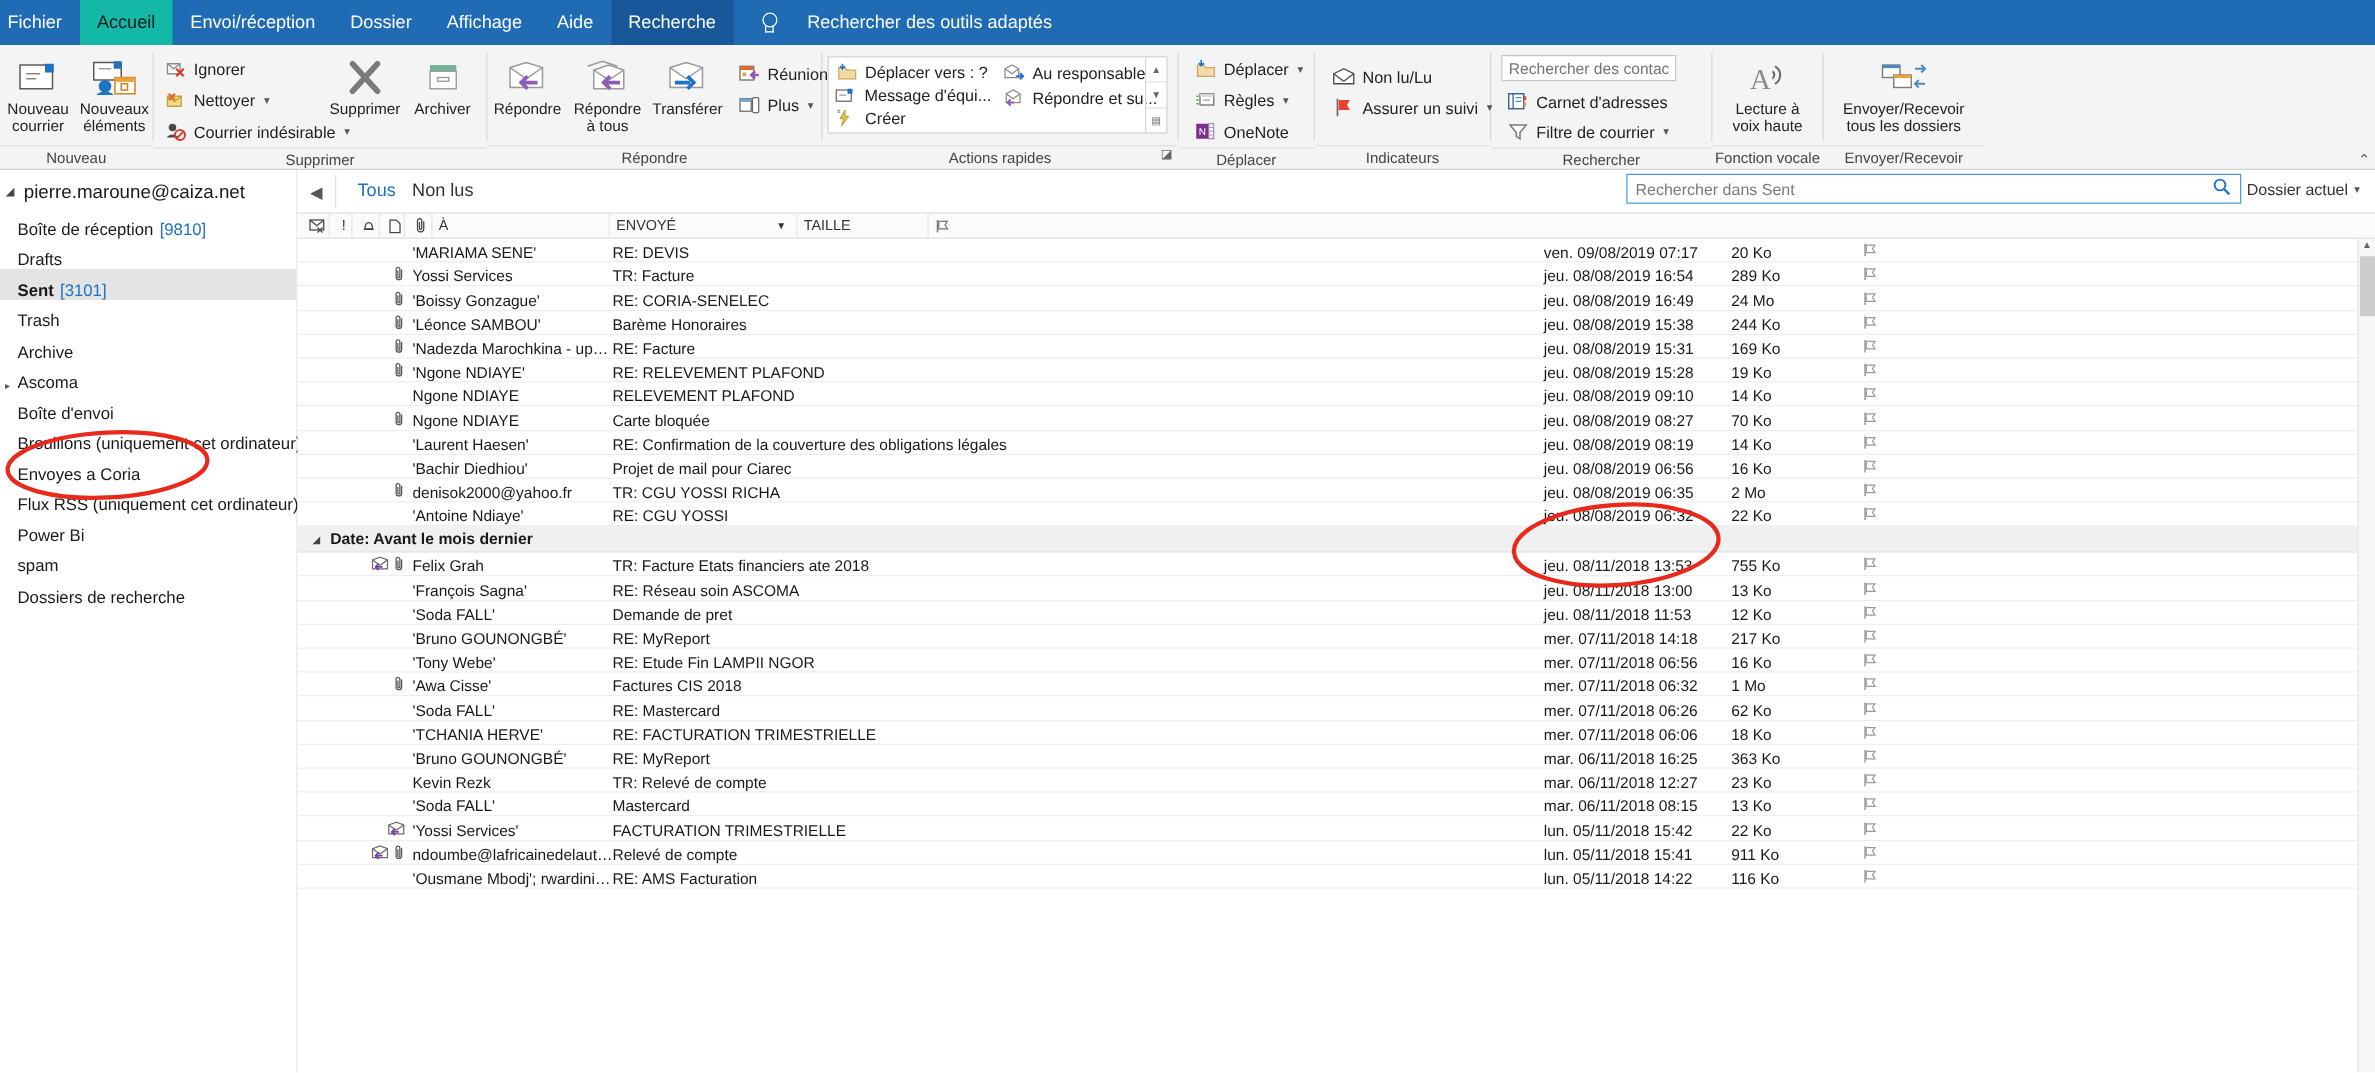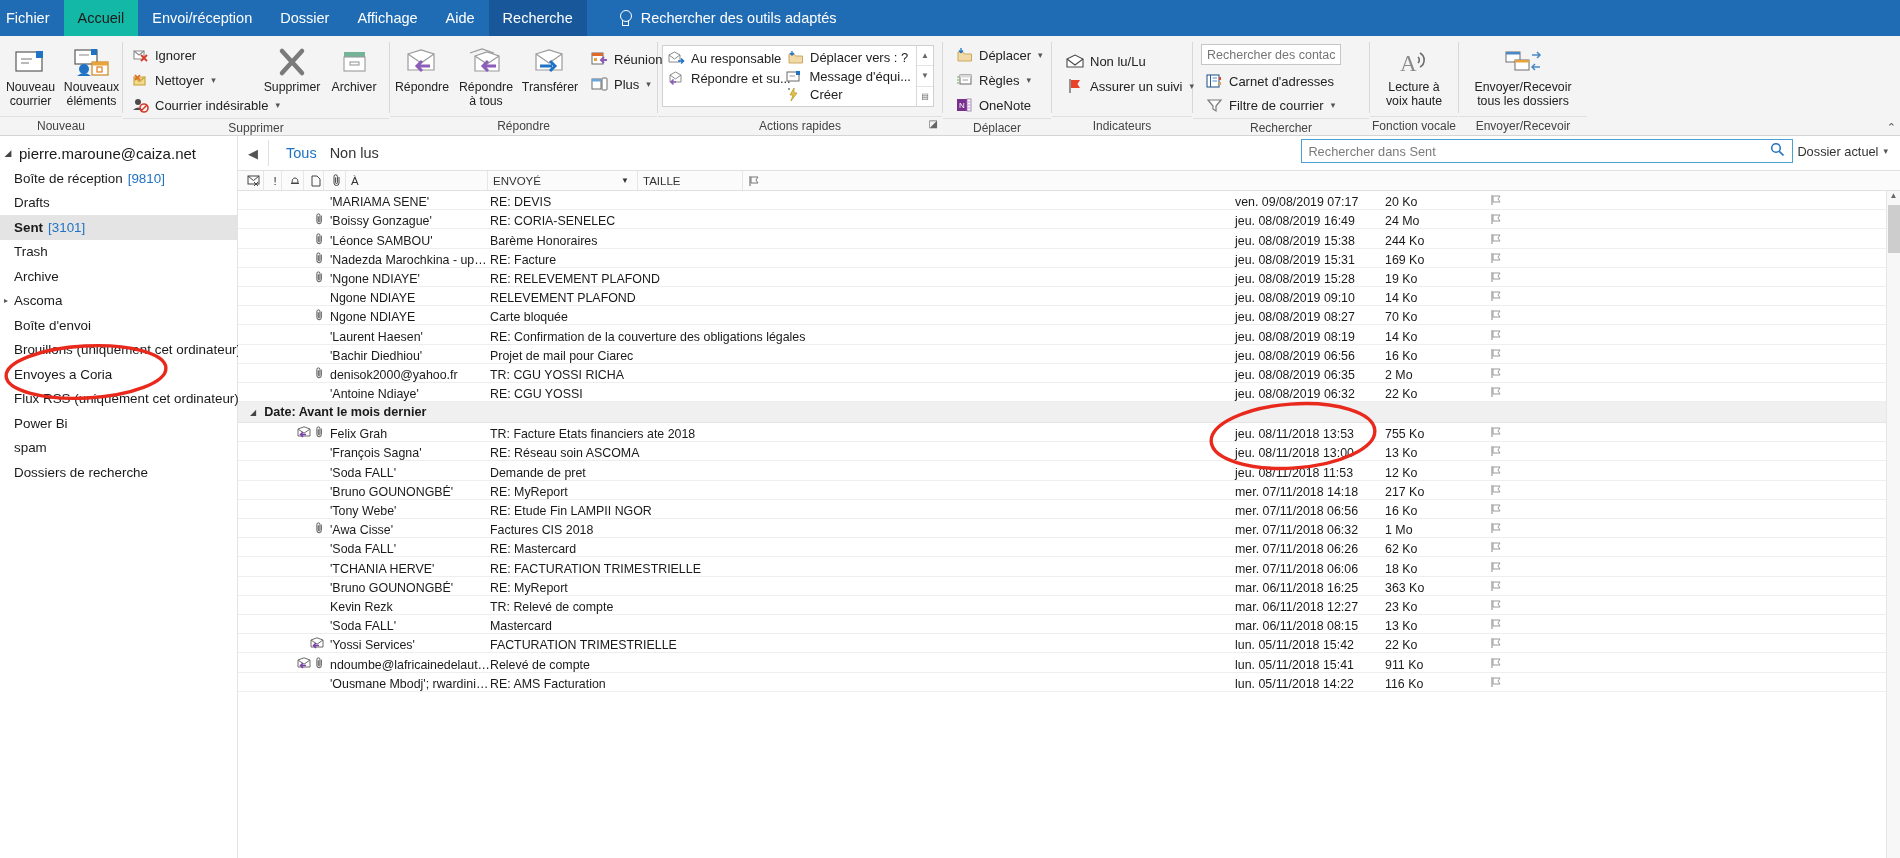--- a/index.html
+++ b/index.html
@@ -15,21 +15,21 @@
     height: 36px; background: #1f6cb5; display: flex; align-items: stretch;
     position: relative;
   }
   .tab {
     display: flex; align-items: center; padding: 0 14px;
     color: #ffffff; font-size: 14.5px; white-space: nowrap;
   }
   .tab.first { padding-left: 6px; }
   .tab.active { background: #14b8a6; color: #1a1a1a; }
   .tab.highlight { background: #18579a; }
-  .tellme { display: flex; align-items: center; gap: 8px; padding: 0 30px; color: #fff; font-size: 14.5px; }
+  .tellme { display: flex; align-items: center; gap: 23px; padding: 0 20px; color: #fff; font-size: 14.5px; }
   .bulb { width: 16px; height: 18px; position: relative; display:inline-block; }
   .bulb::before {
     content: ""; position: absolute; left: 3px; top: 1px; width: 10px; height: 10px;
     border: 1.6px solid #fff; border-radius: 50%;
   }
   .bulb::after {
     content: ""; position: absolute; left: 5.5px; top: 11px; width: 5px; height: 5px;
     border: 1.6px solid #fff; border-top: none;
   }
 
@@ -84,21 +84,21 @@
   .main { display: flex; height: 722px; }
 
   
   .folderpane { width: 238px; background: #fff; border-right: 1px solid #e3e3e3; position: relative; padding-top: 4px; }
   .acct {
     display: flex; align-items: center; gap: 5px; font-size: 15px; color: #1a1a1a;
     padding: 4px 6px 4px 2px; height: 26px;
   }
   .tri { font-size: 9px; color: #444; width: 12px; text-align: center; }
   .folder {
-    display: flex; align-items: center; font-size: 13.4px; color: #1a1a1a;
+    display: flex; align-items: flex-end; font-size: 13.4px; color: #1a1a1a;
     height: 24.5px; padding-left: 14px; white-space: nowrap;
   }
   .folder.sel { background: #e4e4e4; font-weight: bold; }
   .folder .cnt { color: #2072c4; margin-left: 5px; font-weight: normal; }
   .folder.sel .cnt { font-weight: normal; }
   .folder .ftri { font-size: 8px; color: #555; width: 10px; margin-left: -10px; }
 
   
   .listpane { flex: 1; background: #fff; display: flex; flex-direction: column; position: relative; }
   .listtop { height: 34px; display: flex; align-items: center; position: relative; }
@@ -349,70 +349,70 @@
           </div>
         </div>
       </div>
       <div class="glabel">Répondre</div>
     </div>
     <div class="sep"></div>
 
     <div class="rgroup" style="width:284px">
       <div class="gbody">
         <div class="qsbox">
+          <div class="qscol" style="width:135px">
+            <div class="qsitem">
+              <span class="si">
+                <svg width="17" height="15" viewBox="0 0 17 15">
+                  <path d="M2 4 h5 l1.5 2 h7 v7 h-13.5 z" fill="#f2d9a8" stroke="#c9a963" stroke-width="1"></path>
+                  <path d="M5 1 v4 M3 3 l2 2 l2 -2" fill="none" stroke="#2072c4" stroke-width="1.3"></path>
+                </svg>
+              </span>
+              <span>Déplacer vers : ?</span>
+            </div>
+            <div class="qsitem">
+              <span class="si">
+                <svg width="17" height="15" viewBox="0 0 17 15">
+                  <rect x="1" y="3" width="12" height="9" fill="#fff" stroke="#6a6a6a" stroke-width="1"></rect>
+                  <line x1="3.5" y1="7" x2="9" y2="7" stroke="#9a9a9a" stroke-width="1"></line>
+                  <rect x="10" y="2" width="4" height="4" fill="#2072c4"></rect>
+                </svg>
+              </span>
+              <span>Message d'équi...</span>
+            </div>
+            <div class="qsitem">
+              <span class="si">
+                <svg width="17" height="15" viewBox="0 0 17 15">
+                  <path d="M7 1 l-4 7 h3 l-2 6 l6 -8 h-3 z" fill="#e8c34a" stroke="#b89a2a" stroke-width="0.8"></path>
+                  <path d="M1 1 l2 2 M3 1 l-2 2" stroke="#9a9a9a" stroke-width="1"></path>
+                </svg>
+              </span>
+              <span>Créer</span>
+            </div>
+          </div>
           <div class="qscol" style="width:118px">
             <div class="qsitem">
               <span class="si">
                 <svg width="17" height="15" viewBox="0 0 17 15">
                   <path d="M1 4 l5.5 -3 l5.5 3 v7 h-11 z" fill="#fff" stroke="#8a8a8a" stroke-width="1"></path>
                   <path d="M1 4 l5.5 4 l5.5 -4" fill="none" stroke="#8a8a8a" stroke-width="1"></path>
                   <path d="M10 10 h5 M13 7.5 l2.5 2.5 l-2.5 2.5" fill="none" stroke="#2072c4" stroke-width="1.6"></path>
                 </svg>
               </span>
               <span>Au responsable</span>
             </div>
             <div class="qsitem">
               <span class="si">
                 <svg width="17" height="15" viewBox="0 0 17 15">
                   <path d="M2 4 l5.5 -3 l5.5 3 v7 h-11 z" fill="#fff" stroke="#8a8a8a" stroke-width="1"></path>
                   <path d="M2 4 l5.5 4 l5.5 -4" fill="none" stroke="#8a8a8a" stroke-width="1"></path>
                   <path d="M8 11 h-5 M5.5 8.5 l-2.5 2.5 l2.5 2.5" fill="none" stroke="#8b5cb8" stroke-width="1.6"></path>
                 </svg>
               </span>
               <span>Répondre et su...</span>
-            </div>
-          </div>
-          <div class="qscol" style="width:135px">
-            <div class="qsitem">
-              <span class="si">
-                <svg width="17" height="15" viewBox="0 0 17 15">
-                  <path d="M2 4 h5 l1.5 2 h7 v7 h-13.5 z" fill="#f2d9a8" stroke="#c9a963" stroke-width="1"></path>
-                  <path d="M5 1 v4 M3 3 l2 2 l2 -2" fill="none" stroke="#2072c4" stroke-width="1.3"></path>
-                </svg>
-              </span>
-              <span>Déplacer vers : ?</span>
-            </div>
-            <div class="qsitem">
-              <span class="si">
-                <svg width="17" height="15" viewBox="0 0 17 15">
-                  <rect x="1" y="3" width="12" height="9" fill="#fff" stroke="#6a6a6a" stroke-width="1"></rect>
-                  <line x1="3.5" y1="7" x2="9" y2="7" stroke="#9a9a9a" stroke-width="1"></line>
-                  <rect x="10" y="2" width="4" height="4" fill="#2072c4"></rect>
-                </svg>
-              </span>
-              <span>Message d'équi...</span>
-            </div>
-            <div class="qsitem">
-              <span class="si">
-                <svg width="17" height="15" viewBox="0 0 17 15">
-                  <path d="M7 1 l-4 7 h3 l-2 6 l6 -8 h-3 z" fill="#e8c34a" stroke="#b89a2a" stroke-width="0.8"></path>
-                  <path d="M1 1 l2 2 M3 1 l-2 2" stroke="#9a9a9a" stroke-width="1"></path>
-                </svg>
-              </span>
-              <span>Créer</span>
             </div>
           </div>
           <div class="qsscroll">
             <div>▲</div>
             <div>▼</div>
             <div style="border-bottom:none">▤</div>
           </div>
         </div>
       </div>
       <div class="glabel" style="position:relative">
@@ -705,20 +705,35 @@
                 <line x1="2" y1="1" x2="2" y2="11" stroke="#9a9a9a" stroke-width="1.2"></line>
                 <path d="M3 2 h7 l-2 3 l2 3 h-7 z" fill="none" stroke="#9a9a9a" stroke-width="1"></path>
               </svg></div>
           </div>
           <div class="row">
             <div class="c-icons">
               <span class="clip"><svg width="9" height="12" viewBox="0 0 9 12">
                   <path d="M6.3 2.6 v6 a2.2 2.2 0 0 1 -4.4 0 v-6.2 a1.5 1.5 0 0 1 3 0 v5.9 a0.8 0.8 0 0 1 -1.6 0 v-5" fill="none" stroke="#555" stroke-width="1"></path>
                 </svg></span>
             </div>
+            <div class="c-to">Yossi Services</div>
+            <div class="c-subject">TR: Facture</div>
+            <div class="c-sent">jeu. 08/08/2019 16:54</div>
+            <div class="c-size">289 Ko</div>
+            <div class="c-flag"><svg width="12" height="12" viewBox="0 0 12 12">
+                <line x1="2" y1="1" x2="2" y2="11" stroke="#9a9a9a" stroke-width="1.2"></line>
+                <path d="M3 2 h7 l-2 3 l2 3 h-7 z" fill="none" stroke="#9a9a9a" stroke-width="1"></path>
+              </svg></div>
+          </div>
+          <div class="row">
+            <div class="c-icons">
+              <span class="clip"><svg width="9" height="12" viewBox="0 0 9 12">
+                  <path d="M6.3 2.6 v6 a2.2 2.2 0 0 1 -4.4 0 v-6.2 a1.5 1.5 0 0 1 3 0 v5.9 a0.8 0.8 0 0 1 -1.6 0 v-5" fill="none" stroke="#555" stroke-width="1"></path>
+                </svg></span>
+            </div>
             <div class="c-to">'Boissy Gonzague'</div>
             <div class="c-subject">RE: CORIA-SENELEC</div>
             <div class="c-sent">jeu. 08/08/2019 16:49</div>
             <div class="c-size">24 Mo</div>
             <div class="c-flag"><svg width="12" height="12" viewBox="0 0 12 12">
                 <line x1="2" y1="1" x2="2" y2="11" stroke="#9a9a9a" stroke-width="1.2"></line>
                 <path d="M3 2 h7 l-2 3 l2 3 h-7 z" fill="none" stroke="#9a9a9a" stroke-width="1"></path>
               </svg></div>
           </div>
           <div class="row">

